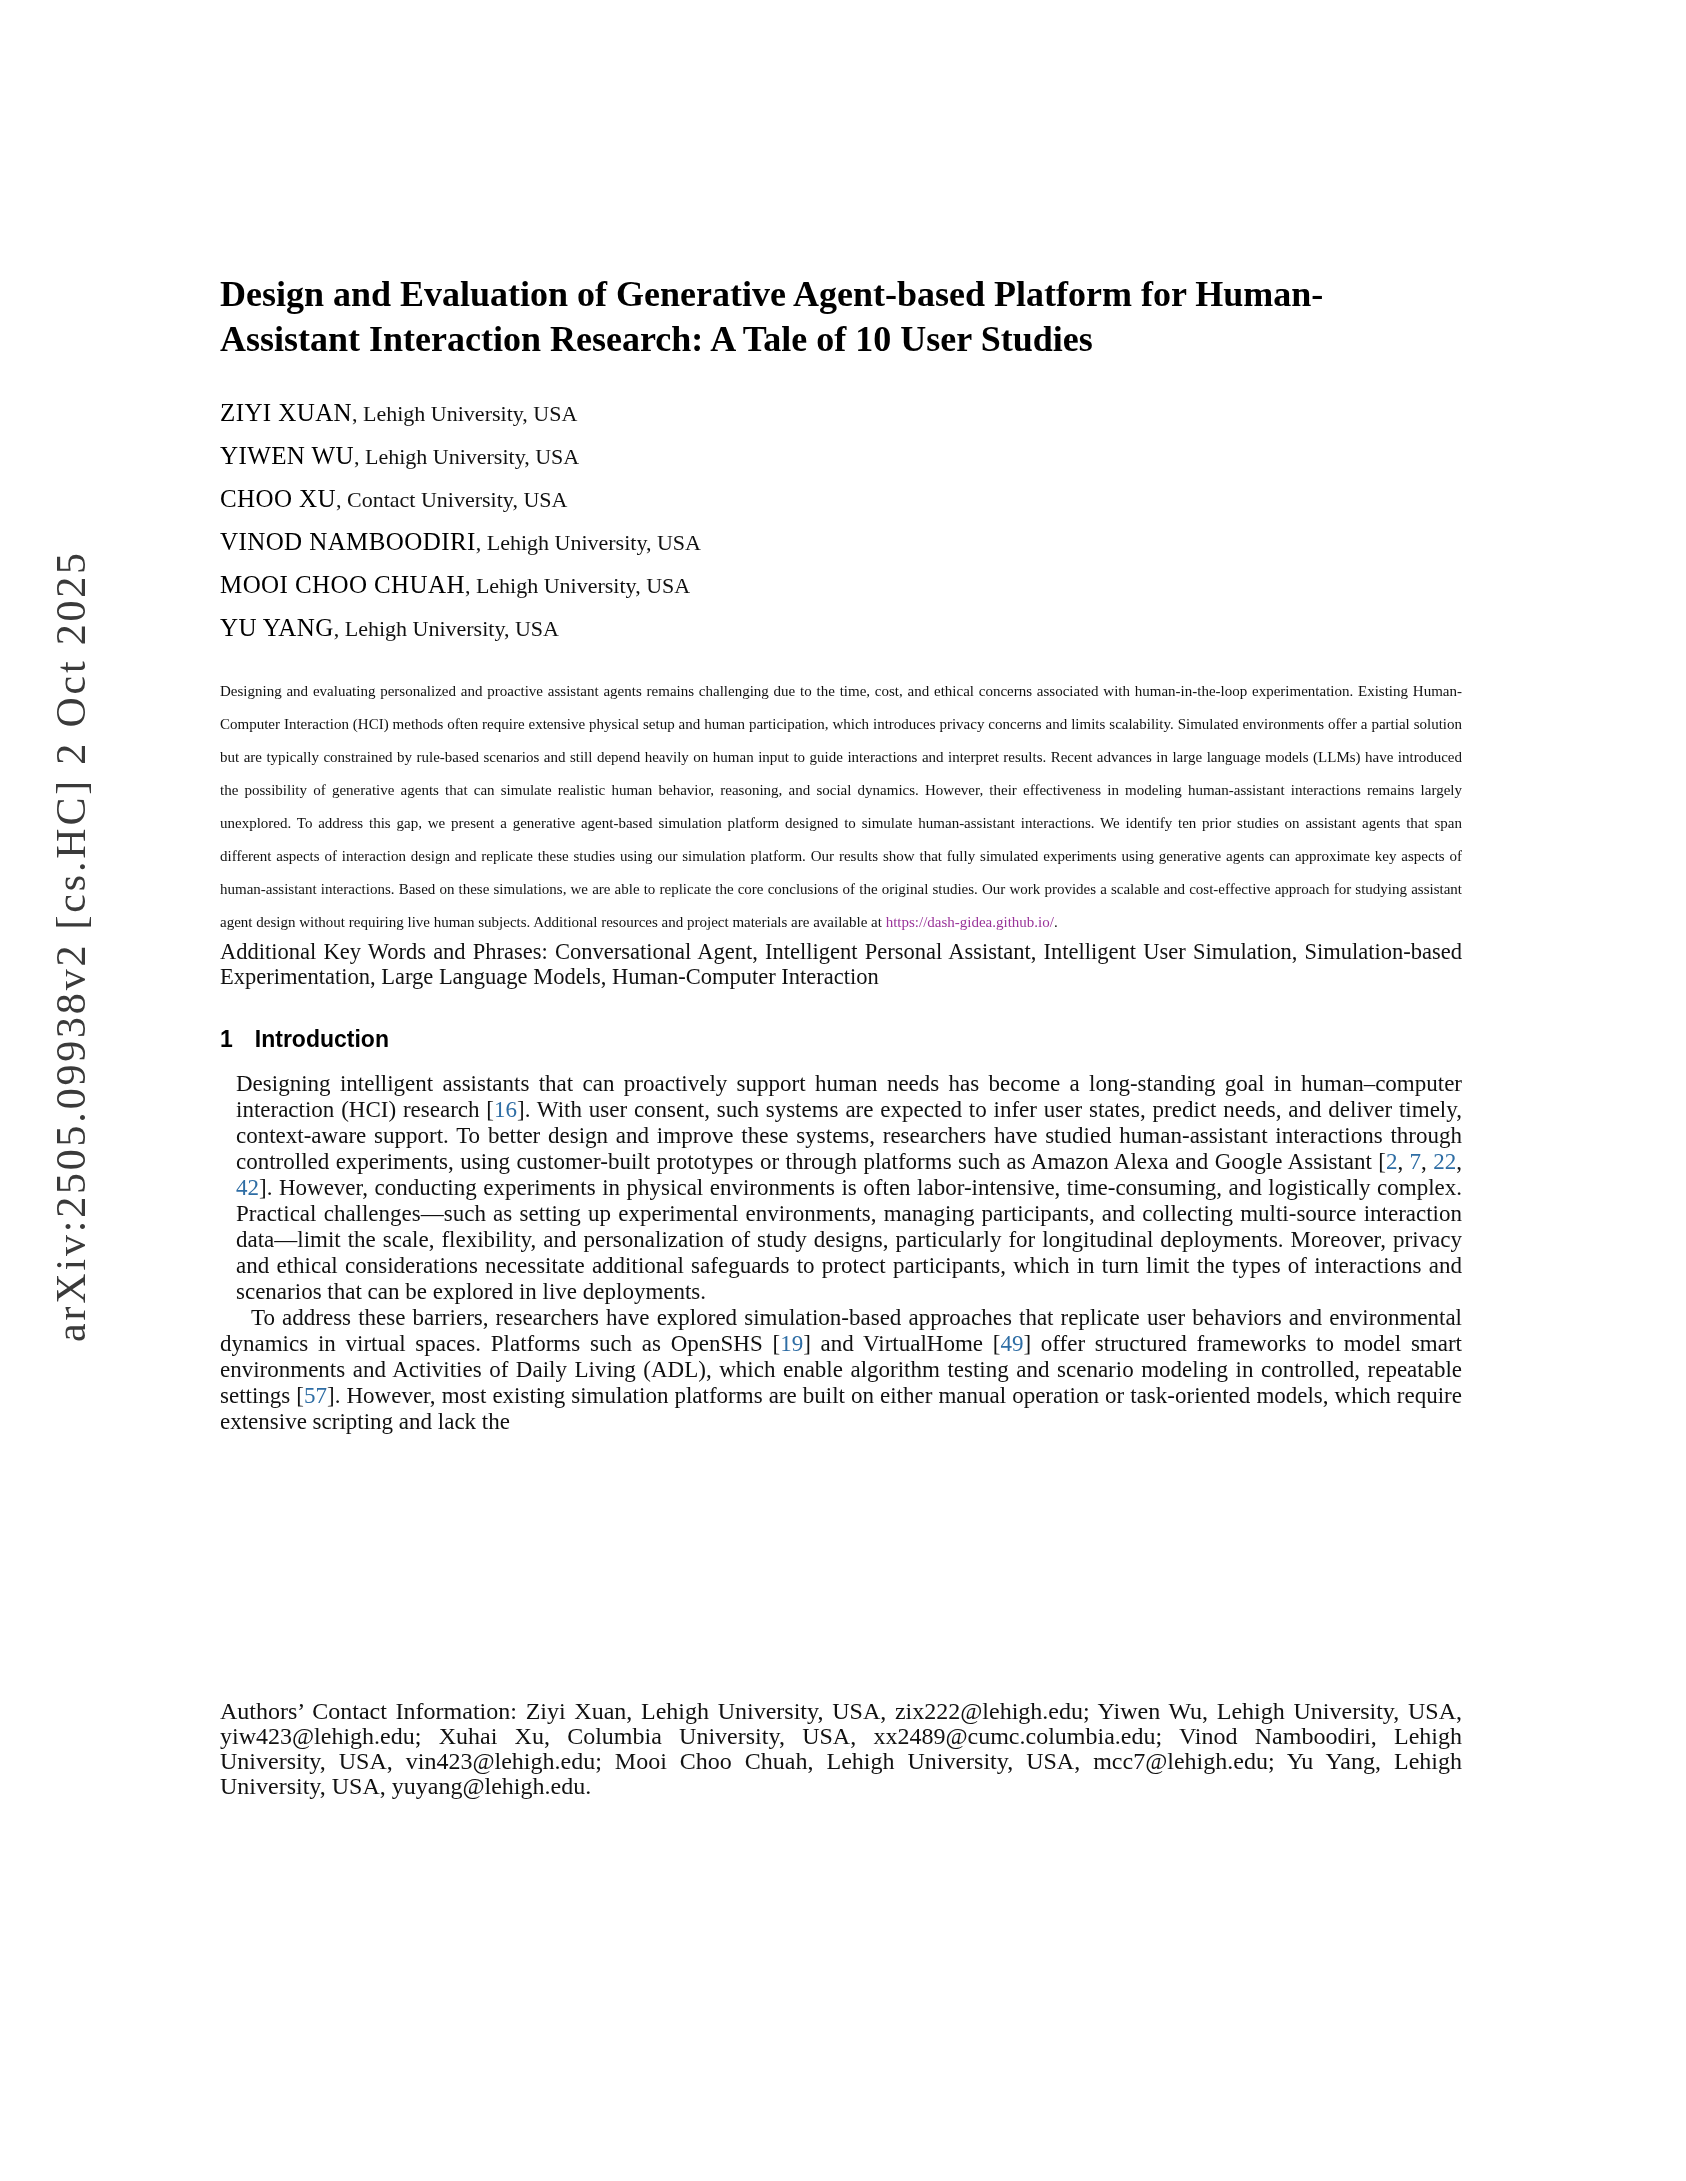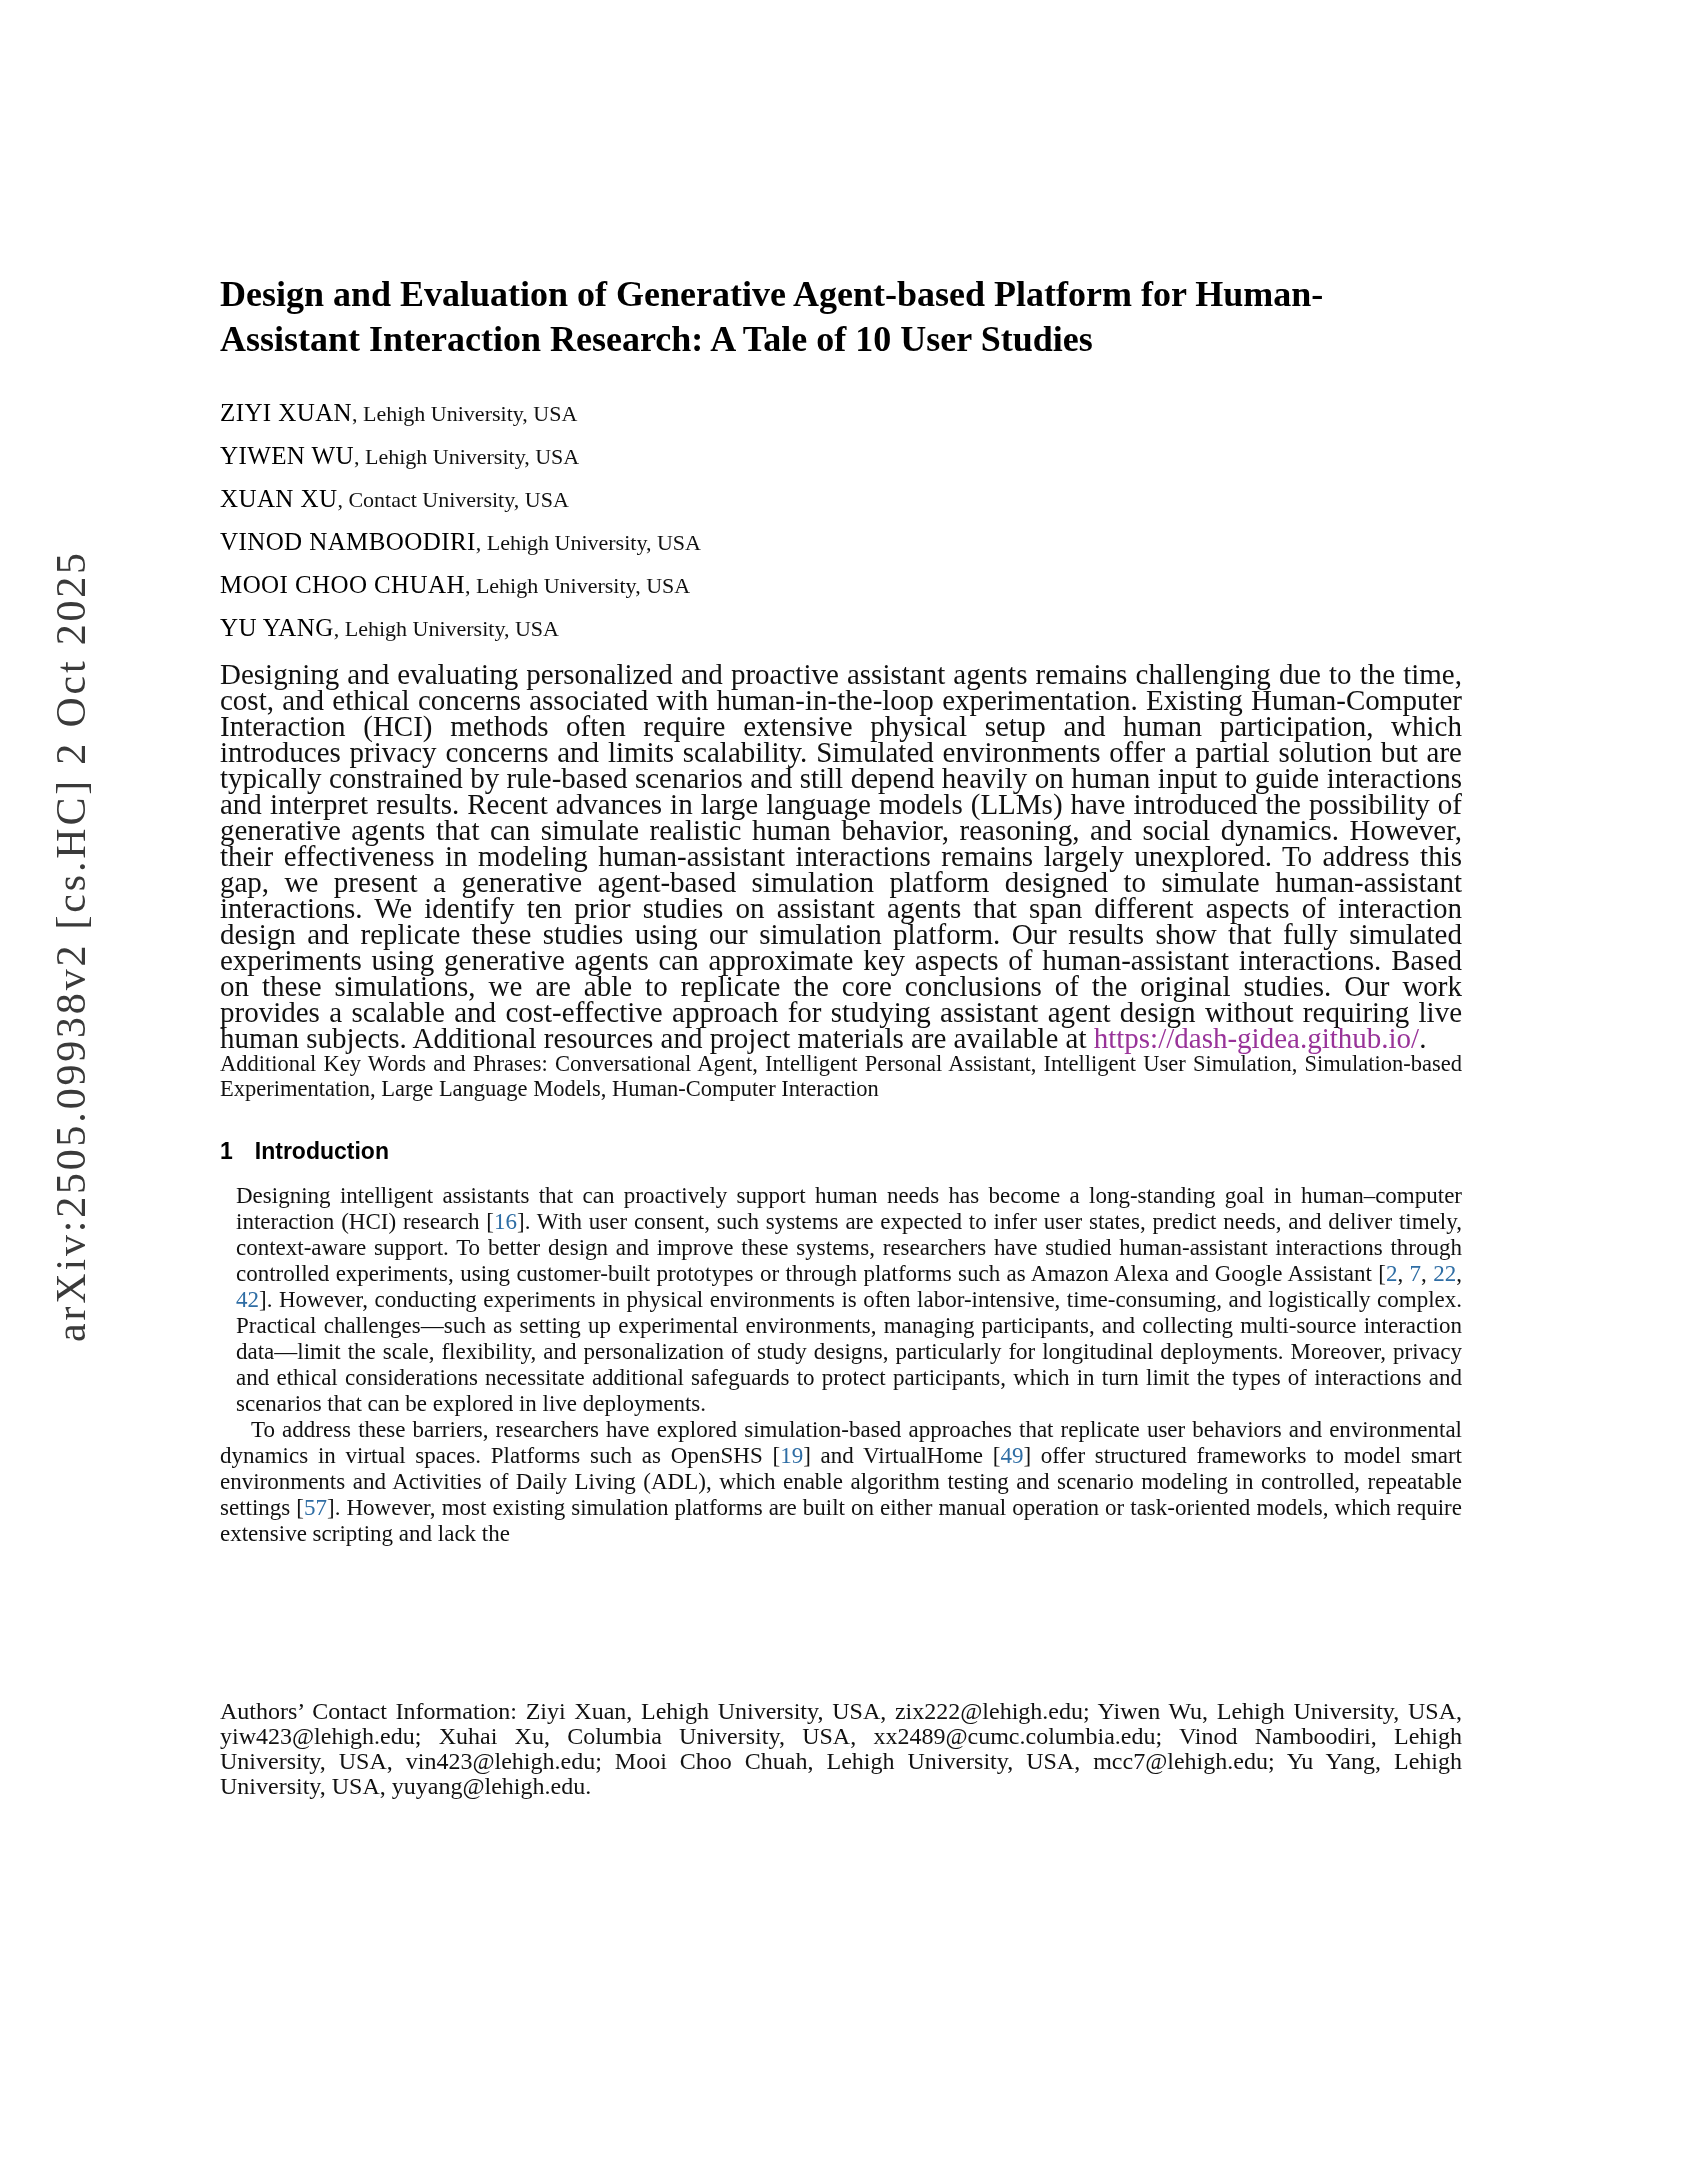--- a/index.html
+++ b/index.html
@@ -44,23 +44,23 @@
   .author-name {
     font-size: 25px;
     letter-spacing: 0.4px;
     color: #000000;
   }
   .author-affil {
     font-size: 22px;
     color: #111111;
   }
   .abstract {
-    margin-top: 10px;
-    font-size: 29px;
-    line-height: 26px;
+    margin-top: 24px;
+    font-size: 15px;
+    line-height: 33px;
     text-align: justify;
   }
   .keywords {
     font-size: 22.5px;
     line-height: 25px;
     text-align: justify;
   }
   .section-heading {
     margin-top: 37px;
     font-family: "Liberation Sans", sans-serif;
@@ -111,21 +111,21 @@
     <h1 class="paper-title">Design and Evaluation of Generative Agent-based Platform for Human-Assistant Interaction Research: A Tale of 10 User Studies</h1>
 
     <div class="authors">
       <div class="author-line">
         <span class="author-name">ZIYI XUAN</span><span class="author-affil">, Lehigh University, USA</span>
       </div>
       <div class="author-line">
         <span class="author-name">YIWEN WU</span><span class="author-affil">, Lehigh University, USA</span>
       </div>
       <div class="author-line">
-        <span class="author-name">XUAN XU</span><span class="author-affil">, Contact University, USA</span>
+        <span class="author-name">CHOO XU</span><span class="author-affil">, Contact University, USA</span>
       </div>
       <div class="author-line">
         <span class="author-name">VINOD NAMBOODIRI</span><span class="author-affil">, Lehigh University, USA</span>
       </div>
       <div class="author-line">
         <span class="author-name">MOOI CHOO CHUAH</span><span class="author-affil">, Lehigh University, USA</span>
       </div>
       <div class="author-line">
         <span class="author-name">YU YANG</span><span class="author-affil">, Lehigh University, USA</span>
       </div>

